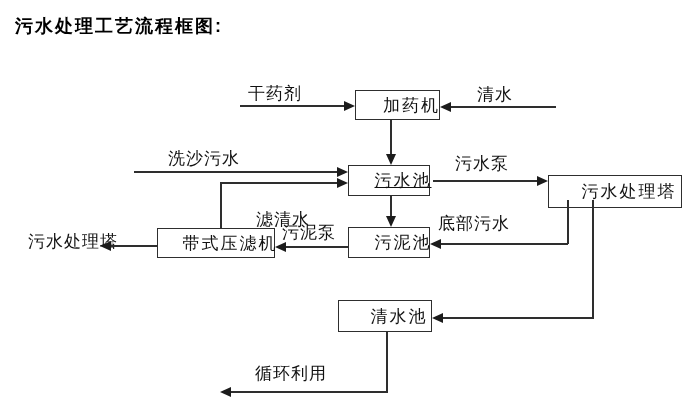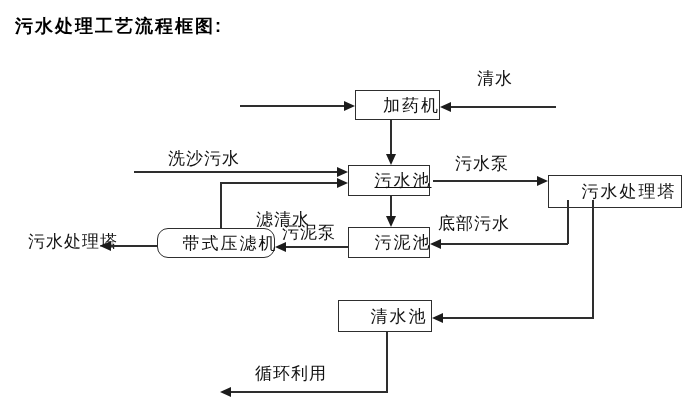--- a/index.html
+++ b/index.html
@@ -33,27 +33,28 @@
 <body>
 
 <div class="canvas">
 
   <div class="title">污水处理工艺流程框图:</div>
 
   <div class="node" style="left:355px; top:90px;  width:85px;  height:30px;">加药机</div>
   <div class="node" style="left:348px; top:165px; width:82px;  height:31px;text-decoration:underline;">污水池</div>
   <div class="node" style="left:548px; top:167px; width:134px; height:33px;margin-top:8px;">污水处理塔</div>
   <div class="node" style="left:348px; top:227px; width:82px;  height:31px;">污泥池</div>
-  <div class="node" style="left:157px; top:228px; width:118px; height:30px;border-radius:11px;">带式压滤机</div>
+  <div class="node" style="left:157px; top:228px; width:118px; height:30px;">带式压滤机</div>
   <div class="node" style="left:338px; top:300px; width:94px;  height:32px;">清水池</div>
 
+  <div class="elabel" style="left:248px; top:82px;">干药剂</div>
   <div class="hline" style="left:240px; top:105px; width:106px;"></div>
   <div class="arr r" style="left:344px; top:101px;"></div>
 
-  <div class="elabel" style="left:477px; top:67px;">清水</div>
+  <div class="elabel" style="left:477px; top:83px;">清水</div>
   <div class="hline" style="left:451px; top:106px; width:105px;"></div>
   <div class="arr l" style="left:440px; top:102px;"></div>
 
   <div class="vline" style="left:390px; top:120px; height:36px;"></div>
   <div class="arr d" style="left:386px; top:154px;"></div>
 
   <div class="elabel" style="left:168px; top:147px;">洗沙污水</div>
   <div class="hline" style="left:134px; top:171px; width:205px;"></div>
   <div class="arr r" style="left:337px; top:167px;"></div>
 

